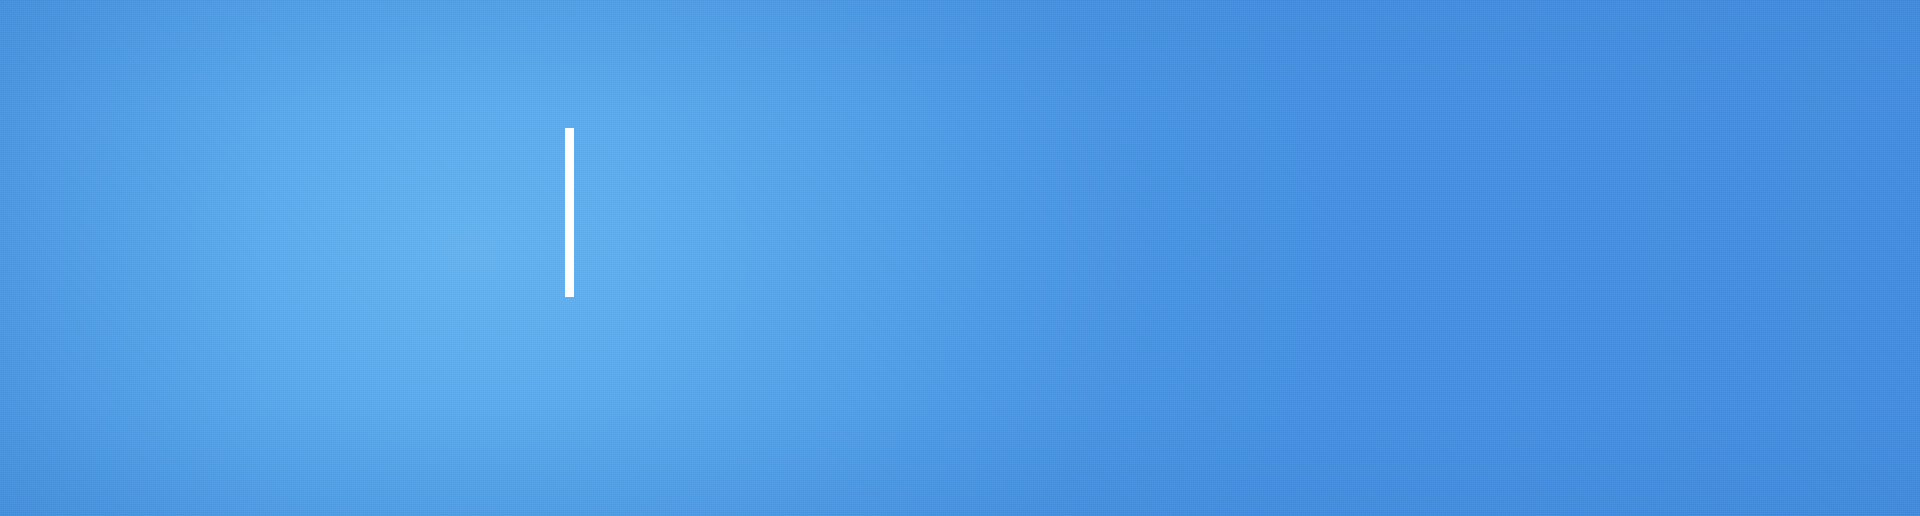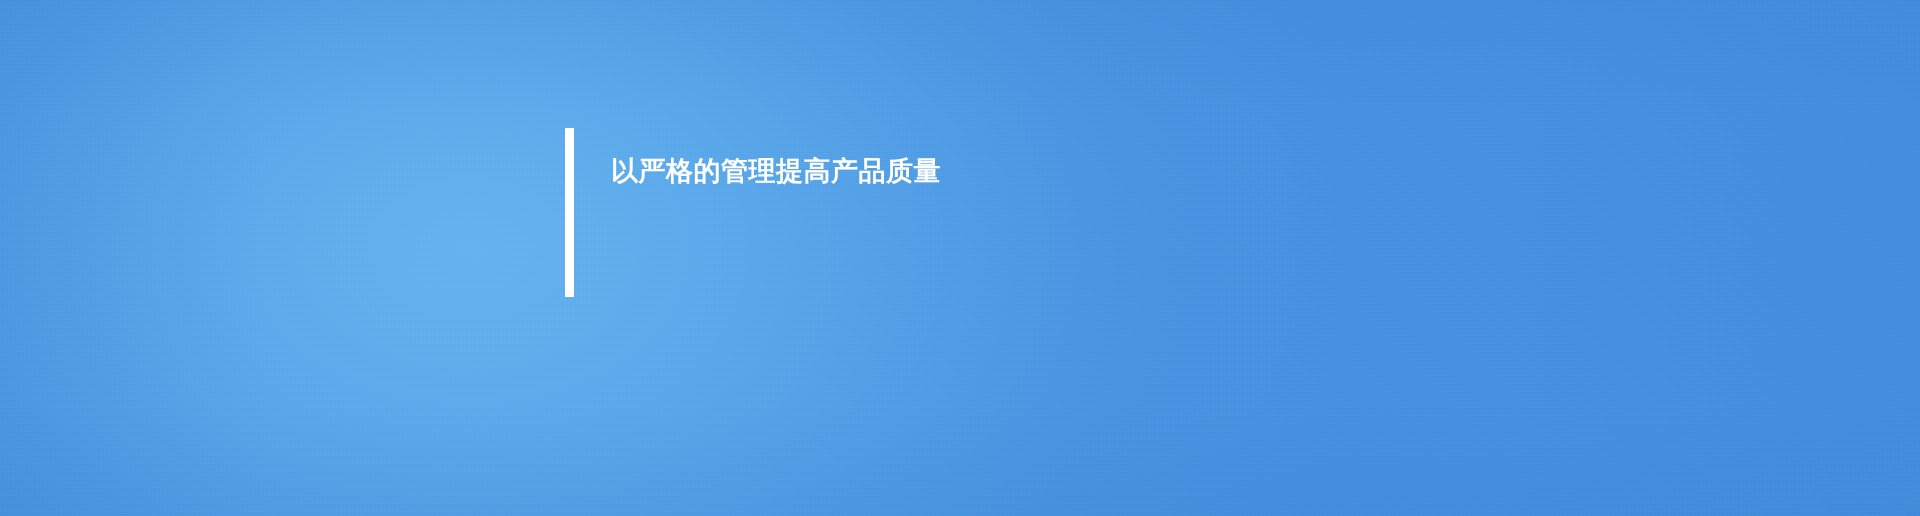--- a/index.html
+++ b/index.html
@@ -125,17 +125,16 @@
 
   <div id="bg-gradient"></div>
   <div id="bg-vignette"></div>
   <div id="bg-noise"></div>
 
   <div id="hero">
 
     <div id="accent-bar"></div>
 
     <div id="hero-text">
-      <div id="hero-sub-1" class="hero-sub">以严格的管理提高产品质量</div>
     </div>
 
   </div>
 </div>
 
 </body></html>

